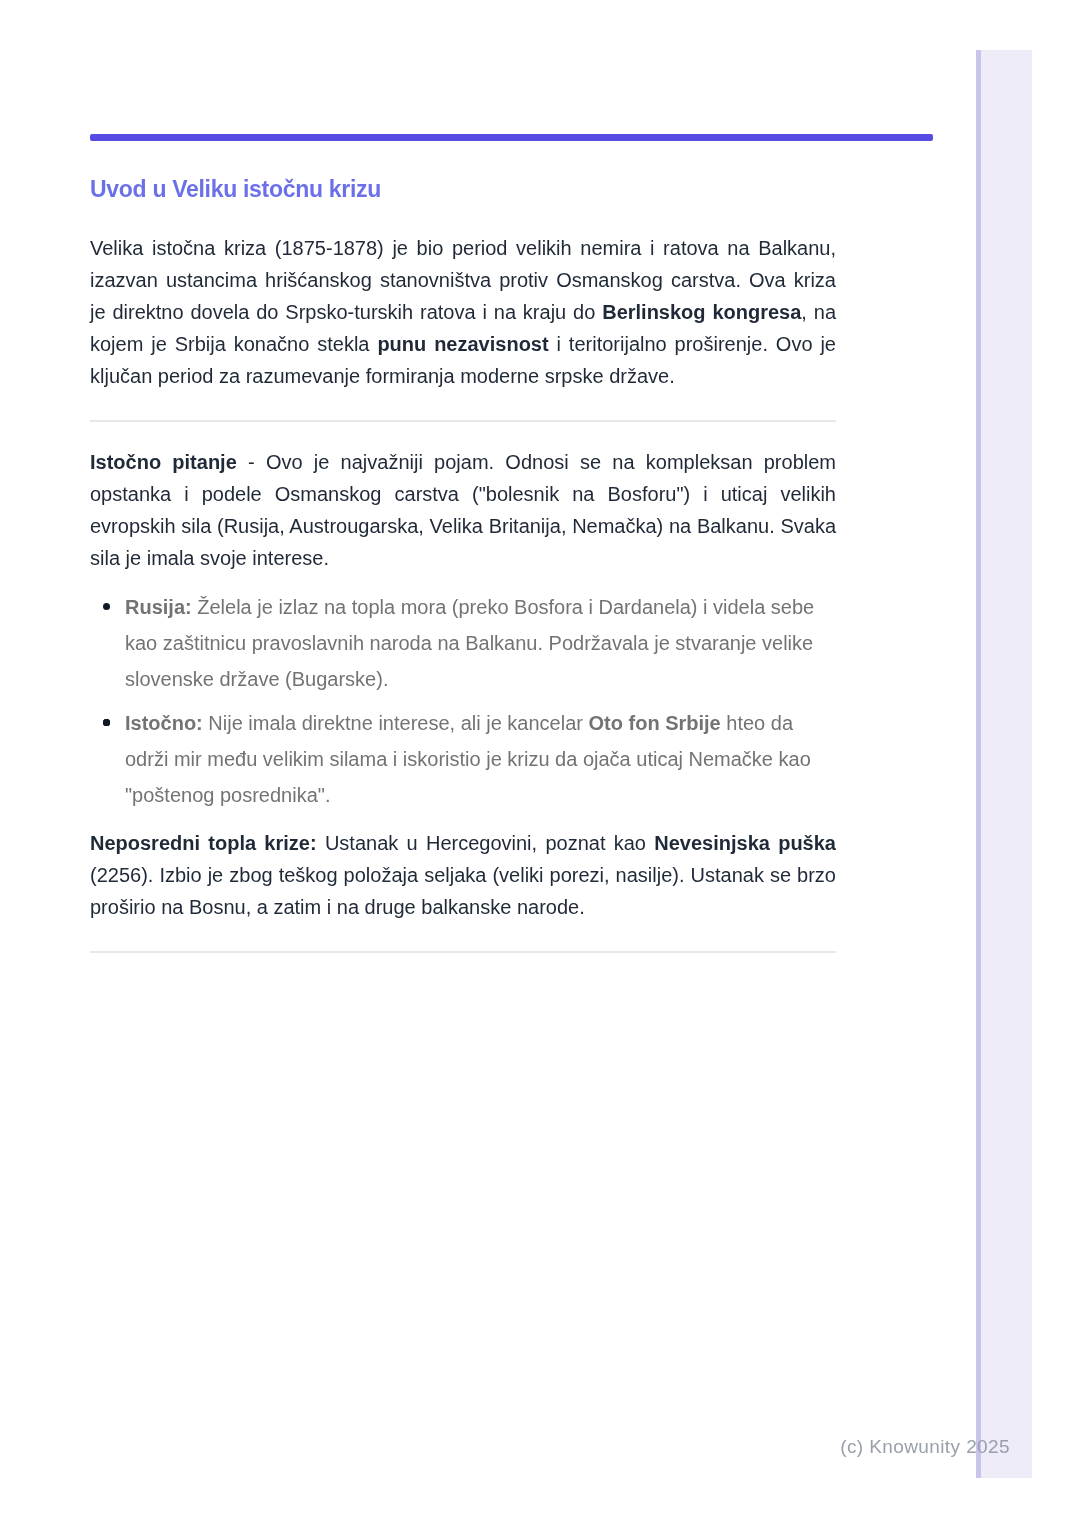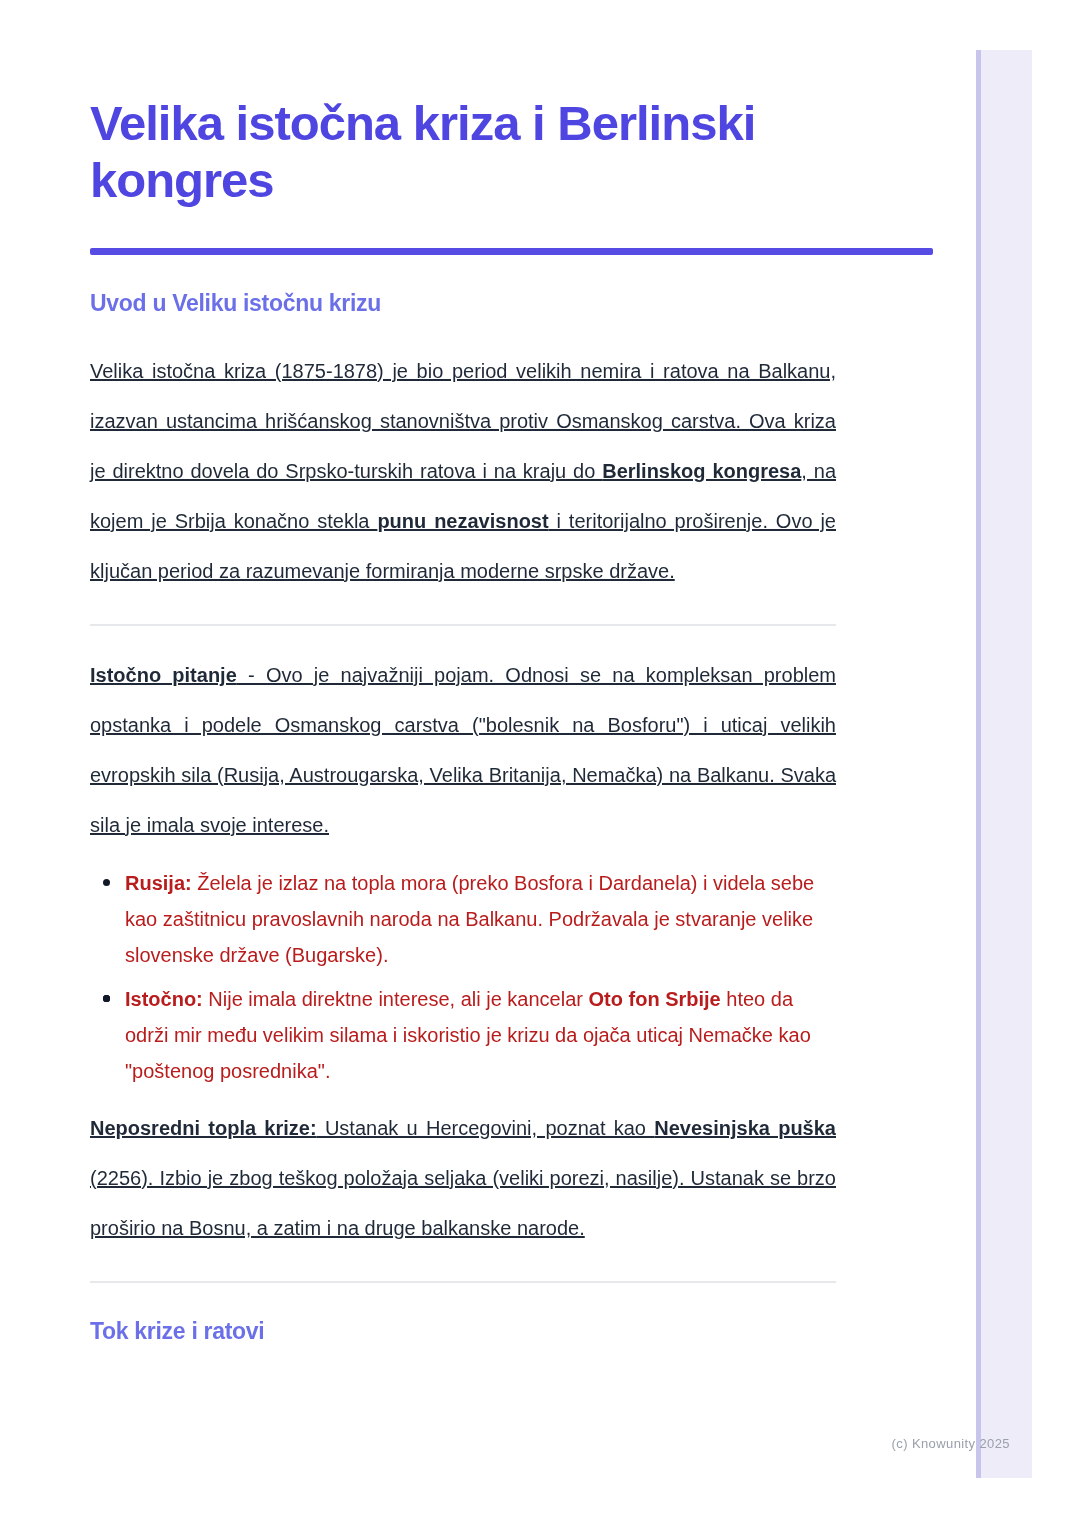--- a/index.html
+++ b/index.html
@@ -61,24 +61,23 @@
     line-height: 38px;
     font-weight: 700;
     letter-spacing: -0.3px;
     color: #6b70e8;
   }
 
   .para {
     margin: 24px 10px 0 0;
     width: 746px;
     font-size: 20px;
-    line-height: 50px;
+    line-height: 32px;
     text-align: justify;
     color: #1f2937;
-    text-decoration: underline;
   }
   .para.after-list {
     margin-top: 14px;
   }
   strong { font-weight: 700; }
 
   .divider {
     margin: 28px 0 0 0;
     width: 746px;
     height: 0;
@@ -91,51 +90,50 @@
     padding: 0;
     list-style: none;
     width: 746px;
   }
   .bullet {
     position: relative;
     padding-left: 35px;
     font-size: 20px;
     line-height: 36px;
     text-align: left;
-    color: #b91c1c;
+    color: #737373;
   }
   .bullet + .bullet { margin-top: 8px; }
   .dot {
     position: absolute;
     left: 13px;
     top: 14px;
     width: 7px;
     height: 7px;
     border-radius: 50%;
     background: #111827;
   }
 
   .watermark {
     position: absolute;
     top: 1436px;
     right: 70px;
-    font-size: 13px;
+    font-size: 19px;
     letter-spacing: 0.4px;
     color: #99a0ab;
     z-index: 3;
   }
 </style>
 </head>
 <body>
 
 <div class="side-rail"></div>
 
 <div class="page">
 
-  <h1 class="doc-title">Velika istočna kriza i Berlinski kongres</h1>
 
   <div class="title-rule"></div>
 
   <h2 class="section-heading">Uvod u Veliku istočnu krizu</h2>
 
   <p class="para"><span>Velika istočna kriza (1875-1878) je bio period velikih nemira i ratova na Balkanu, izazvan ustancima hrišćanskog stanovništva protiv Osmanskog carstva. Ova kriza je direktno dovela do Srpsko-turskih ratova i na kraju do </span><strong>Berlinskog kongresa</strong><span>, na kojem je Srbija konačno stekla </span><strong>punu nezavisnost</strong><span> i teritorijalno proširenje. Ovo je ključan period za razumevanje formiranja moderne srpske države.</span></p>
 
   <hr class="divider">
 
 
@@ -155,17 +153,16 @@
     <li class="bullet">
       <span class="dot"></span>
       <span class="li-text"><strong>Istočno:</strong><span> Nije imala direktne interese, ali je kancelar </span><strong>Oto fon Srbije</strong><span> hteo da održi mir među velikim silama i iskoristio je krizu da ojača uticaj Nemačke kao "poštenog posrednika".</span></span>
     </li>
   </ul>
 
   <p class="para after-list"><strong>Neposredni topla krize:</strong><span> Ustanak u Hercegovini, poznat kao </span><strong>Nevesinjska puška</strong><span> (2256). Izbio je zbog teškog položaja seljaka (veliki porezi, nasilje). Ustanak se brzo proširio na Bosnu, a zatim i na druge balkanske narode.</span></p>
 
   <hr class="divider">
 
-  <h2 class="section-heading">Tok krize i ratovi</h2>
 
 </div>
 
 <div class="watermark">(c) Knowunity 2025</div>
 
 </body></html>

